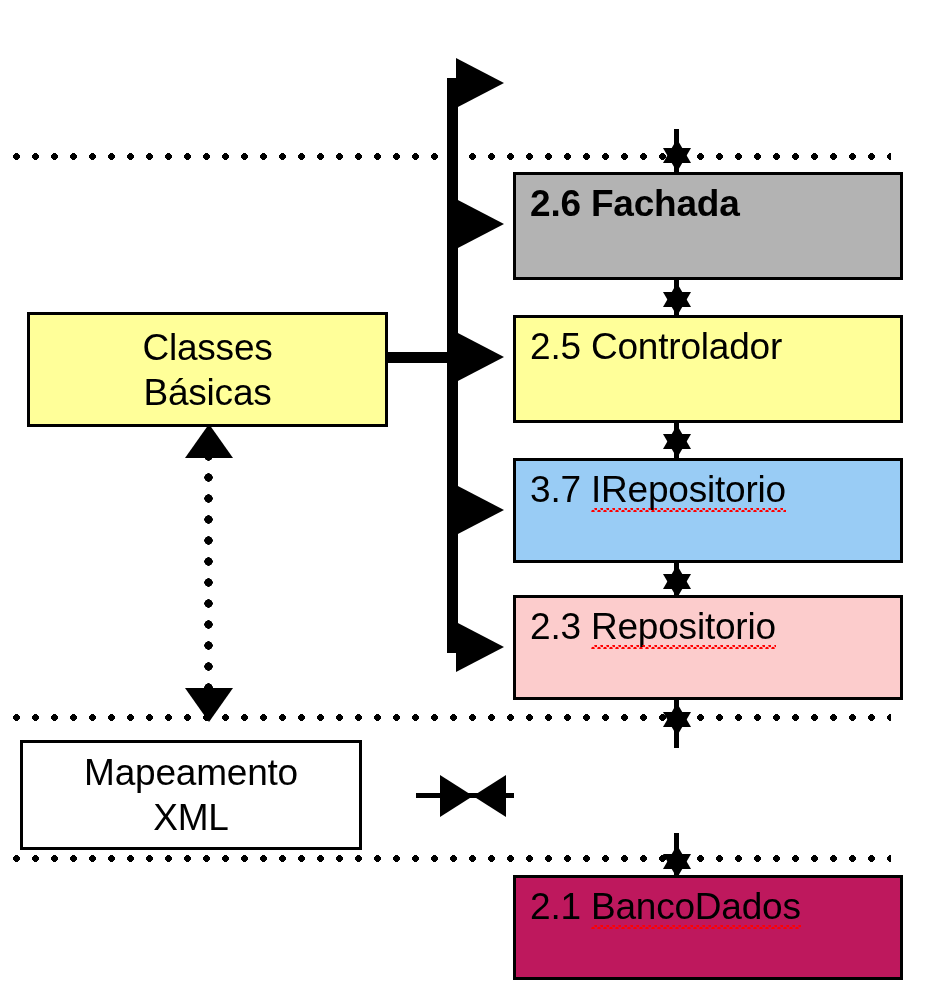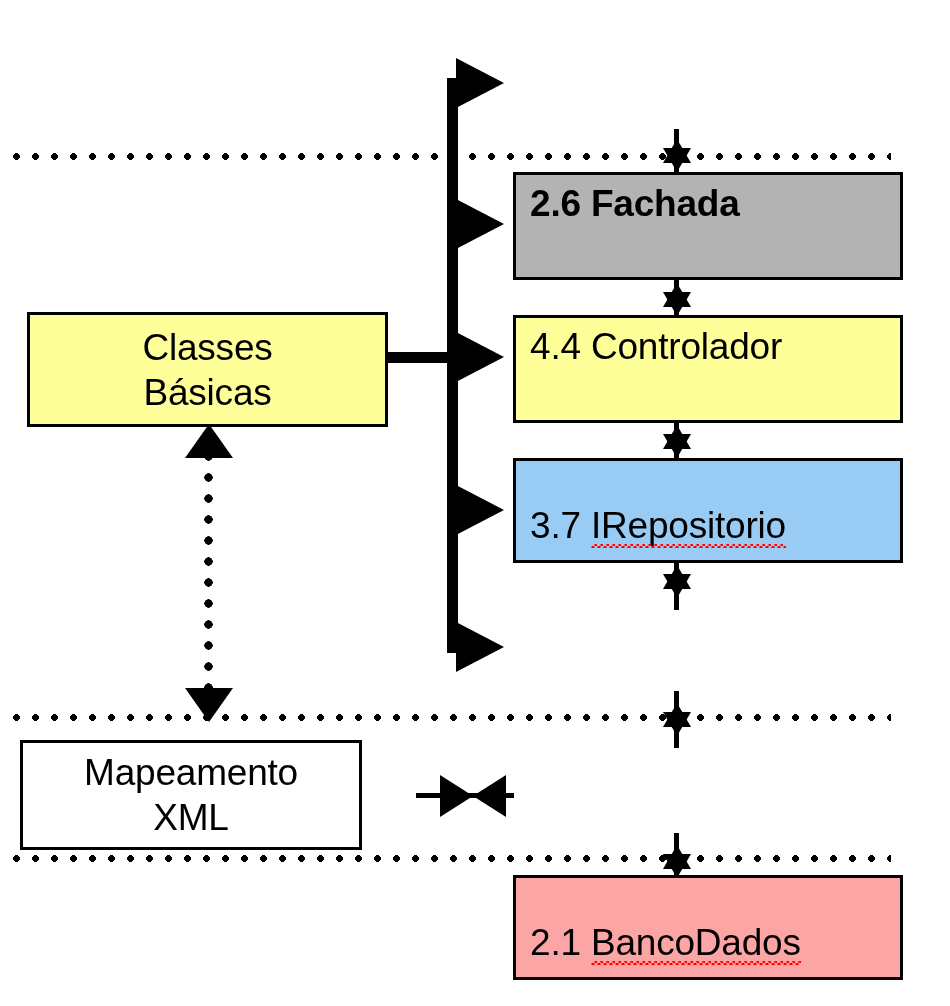--- a/index.html
+++ b/index.html
@@ -40,21 +40,20 @@
     right: 0;
     top: 50%;
     transform: translateY(-50%);
     text-align: center;
     white-space: pre-line;
     line-height: 45px;
   }
   .spell {
     position: relative;
     display: inline-block;
-    margin-top: 36px;
   }
   .spell::after {
     content: "";
     position: absolute;
     left: 0;
     right: 0;
     bottom: 1px;
     height: 4px;
     background-image:
       radial-gradient(circle at 2px 3.2px, #ff0000 1.4px, rgba(255,0,0,0) 1.8px),
@@ -205,30 +204,35 @@
     <span class="label">Mapeamento
 XML</span>
   </div>
 
 
   <div class="box" style="left:513px; top:172px; width:390px; height:108px; background:#b3b3b3;font-weight:bold;">
     <span class="label">2.6 Fachada</span>
   </div>
 
   <div class="box" style="left:513px; top:315px; width:390px; height:108px; background:#ffff99;">
-    <span class="label">4.4 Controlador</span>
+    <span class="label">2.5 Controlador</span>
   </div>
 
   <div class="box" style="left:513px; top:458px; width:390px; height:105px; background:#99ccf5;">
     <span class="label">
       <span>3.7</span><span>&nbsp;</span><span class="spell">IRepositorio</span>
     </span>
   </div>
 
-
-
-  <div class="box" style="left:513px; top:875px; width:390px; height:105px; background:#fca5a5;">
+  <div class="box" style="left:513px; top:595px; width:390px; height:105px; background:#fccccc;">
+    <span class="label">
+      <span>2.3</span><span>&nbsp;</span><span class="spell">Repositorio</span>
+    </span>
+  </div>
+
+
+  <div class="box" style="left:513px; top:875px; width:390px; height:105px; background:#be185d;">
     <span class="label">
       <span>2.1</span><span>&nbsp;</span><span class="spell">BancoDados</span>
     </span>
   </div>
 
 </div>
 
 </body></html>

